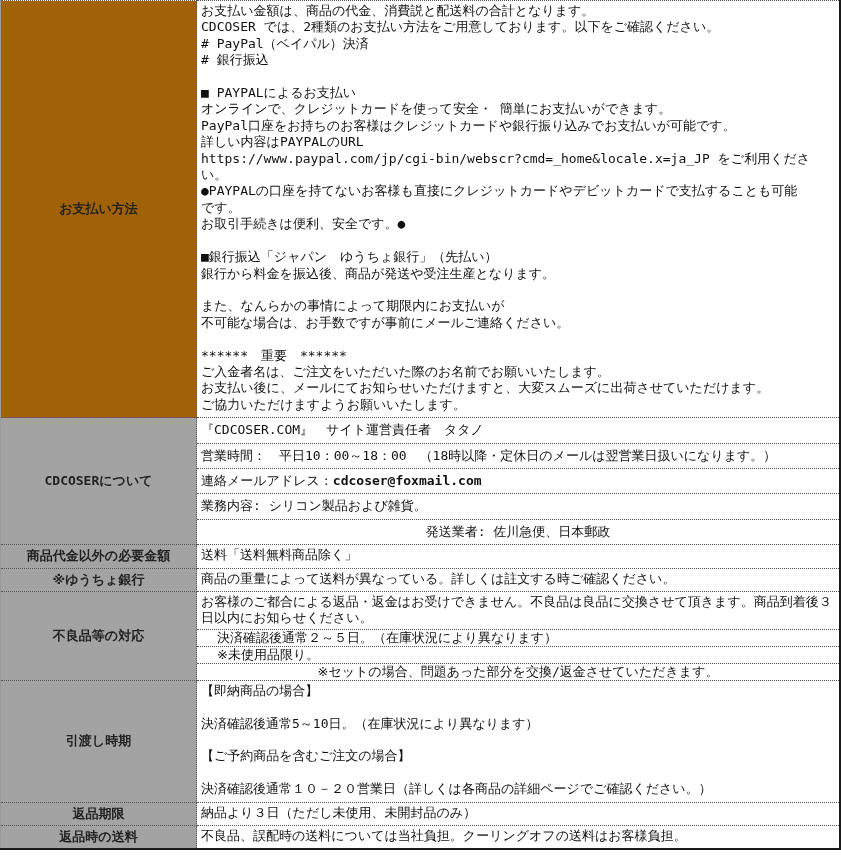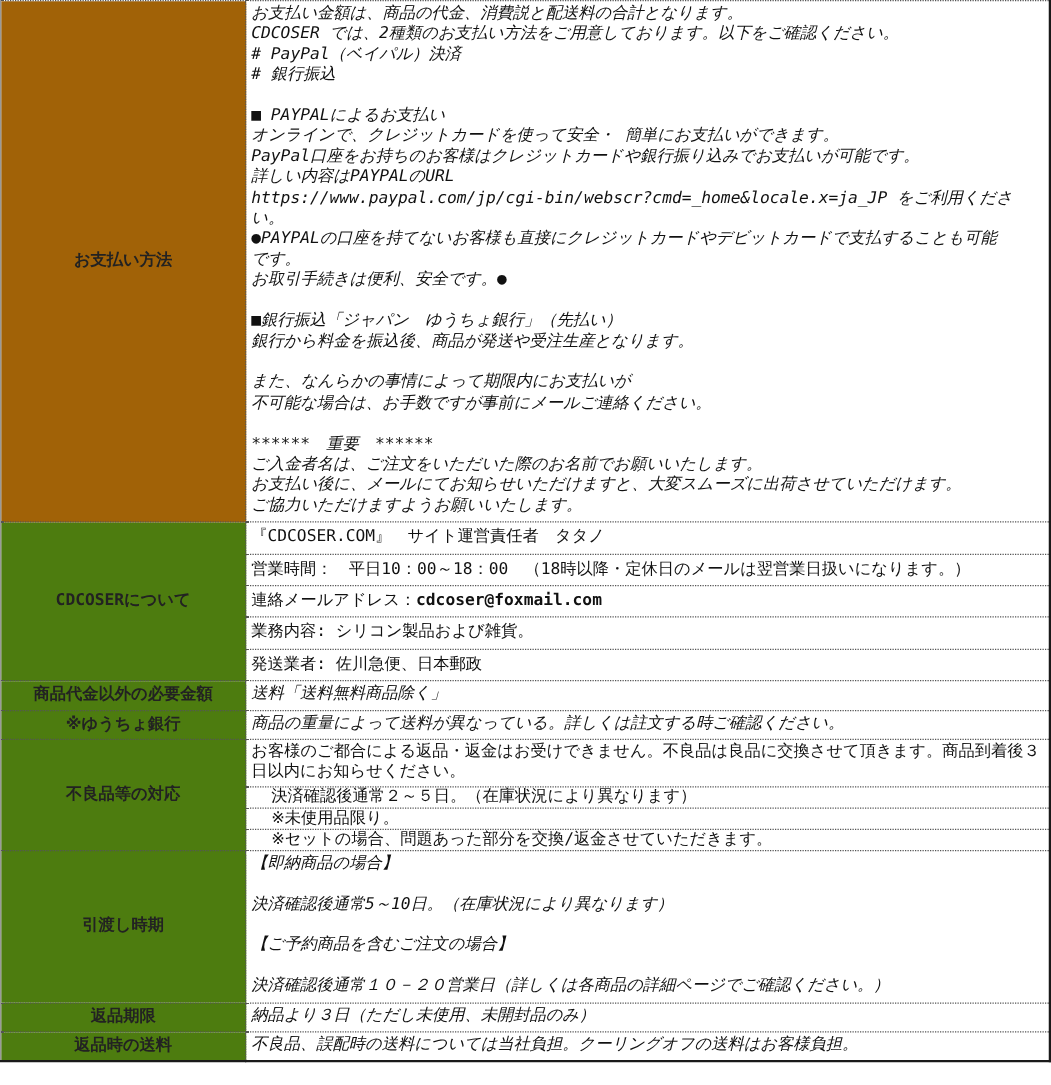--- a/index.html
+++ b/index.html
@@ -17,32 +17,32 @@
     border-left:1px solid #9a9a9a;
   }
   td{
     border:1px dotted #555555;
     vertical-align:top;
     font-size:13px;
     line-height:16.4px;
   }
   td.hdr{
     width:193px;
-    background:#4d7c0f;
+    background:#a3a3a3;
     font-weight:bold;
     text-align:center;
     vertical-align:middle;
     color:#222222;
   }
   td.hdr.first{background:#a16207;}
-  td.body{padding:2px 4px 4px 4px;font-style:italic;}
+  td.body{padding:2px 4px 4px 4px;}
   td.nopad{padding:0;margin-left:30px;}
   .pre{white-space:pre-wrap;word-break:break-all;}
   .sub{border-bottom:1px dotted #555555;padding:4px 4px;}
-  .sub:last-child{border-bottom:none;}
+  .sub:last-child{border-bottom:none;text-align:center;}
   .sub.mid{padding:2px 4px;}
   .sub.tight{padding:0 20px;line-height:16px;}
   .email{font-weight:bold;}
 </style>
 </head>
 <body>
 
 <div class="page">
   <table class="policy">
 

